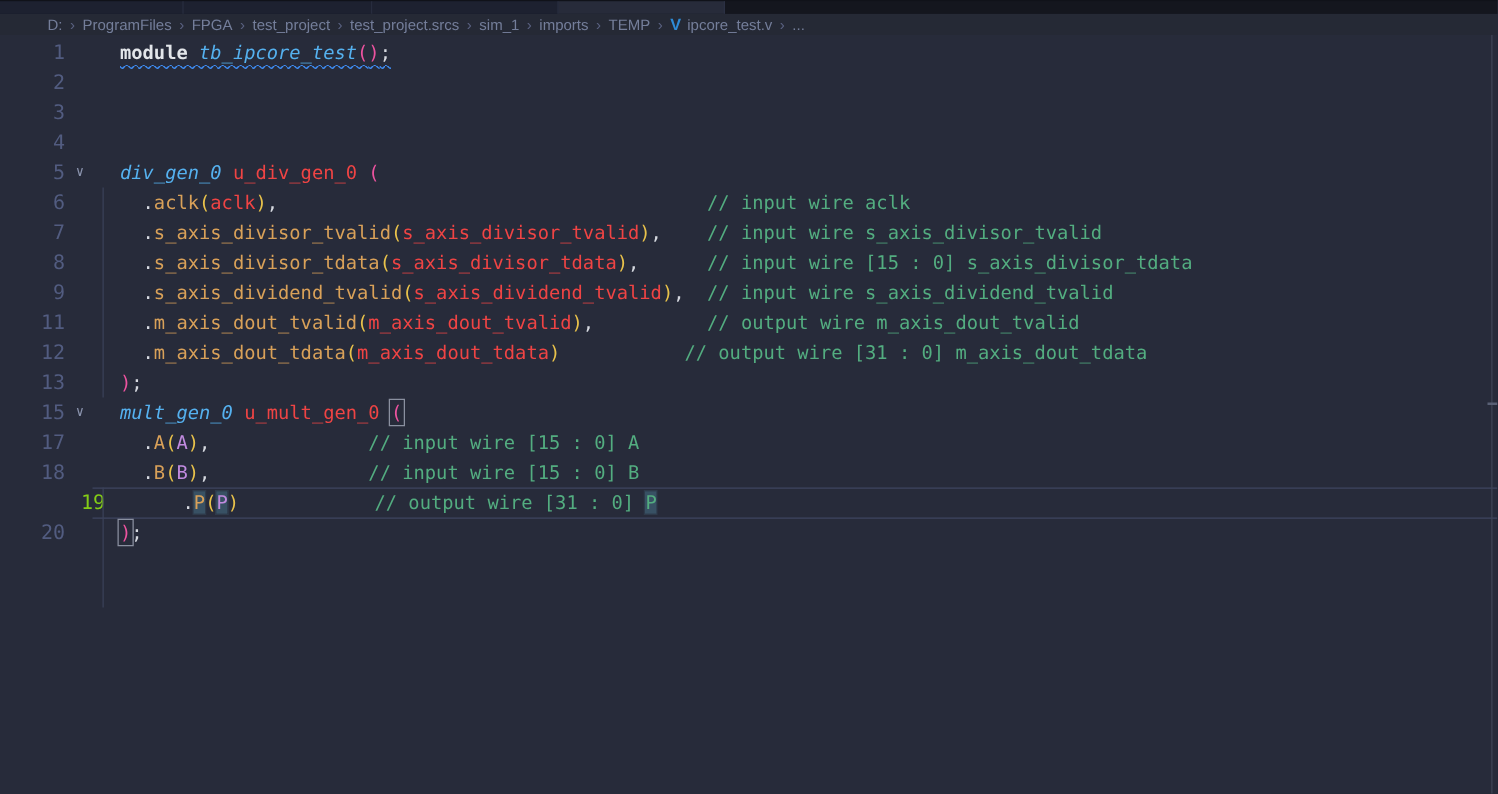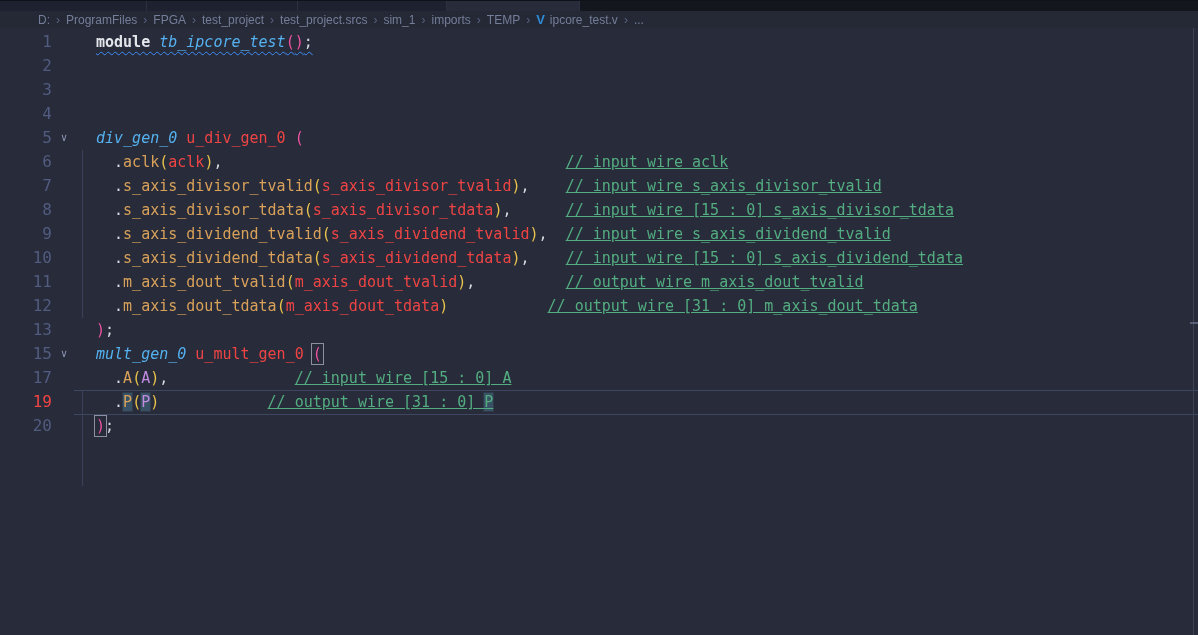--- a/index.html
+++ b/index.html
@@ -21,37 +21,37 @@
   .v-icon { color:#2e8bd6; font-weight:bold; font-size:13px; margin-right:5px;
             font-family:"Liberation Sans", sans-serif; font-style:normal; }
 
   
   .editor { position:relative; height:607px; background:#272b3a; padding-top:2px; }
   .rows { position:relative; }
   .row { position:relative; display:flex; height:24px; line-height:24px; }
   .gutter { width:74px; flex:0 0 74px; position:relative;
             text-align:right; padding-right:22px;
             font-size:16px; color:#525c80; user-select:none; }
-  .row.cur .gutter { color:#ef4444; }
+  .row.cur .gutter { color:#84cc16;margin-left:32px; }
   .fold { position:absolute; right:2px; top:0; width:16px; color:#8a93ad;
           font-size:11px; text-align:center; cursor:pointer; }
   .code { flex:1; white-space:pre; font-size:15px; letter-spacing:0; color:#d6d9e0;margin-left:22px; }
   .row.cur::before, .row.cur::after { content:""; position:absolute; left:74px; right:0;
           border-top:1px solid #3f4660; pointer-events:none; }
   .row.cur::before { top:0; } .row.cur::after { bottom:-1px; }
 
   .tok.kw   { color:#e3e6ea; font-weight:bold; }
   .tok.typ  { color:#55b1ef; font-style:italic; }
   .tok.id   { color:#ef4444; }
   .tok.port { color:#d9a159; }
   .tok.p1   { color:#ec539f; }
   .tok.p2   { color:#e8c24b; }
   .tok.pu   { color:#d6d9e0; }
   .tok.cn   { color:#c18be0; }
-  .tok.cm   { color:#53ad80;text-decoration:underline; }
+  .tok.cm   { color:#53ad80; }
   .sq { text-decoration:underline wavy #3e8df6; text-decoration-thickness:1px;
         text-underline-offset:4px; text-decoration-skip-ink:none; }
   .hl { background:rgba(95,170,200,.30); box-shadow:0 0 0 1px rgba(95,170,200,.12); }
   .bm { outline:1px solid #8a90a0; outline-offset:1px; }
 
   .guide { position:absolute; width:1px; background:#3a4158; pointer-events:none; }
 
   
   .sb-line { position:absolute; top:0; bottom:0; right:4px; width:1px; background:#3f4455; }
   .sb-tick { position:absolute; right:0; width:8px; height:2px; background:#596075; cursor:pointer; }
@@ -122,43 +122,43 @@
       </div>
       <div class="row">
         <div class="gutter">8</div>
         <div class="code"><span class="tok pu">  .</span><span class="tok port">s_axis_divisor_tdata</span><span class="tok p2">(</span><span class="tok id">s_axis_divisor_tdata</span><span class="tok p2">)</span><span class="tok pu">,</span><span class="tok pu">      </span><span class="tok cm">// input wire [15 : 0] s_axis_divisor_tdata</span></div>
       </div>
       <div class="row">
         <div class="gutter">9</div>
         <div class="code"><span class="tok pu">  .</span><span class="tok port">s_axis_dividend_tvalid</span><span class="tok p2">(</span><span class="tok id">s_axis_dividend_tvalid</span><span class="tok p2">)</span><span class="tok pu">,</span><span class="tok pu">  </span><span class="tok cm">// input wire s_axis_dividend_tvalid</span></div>
       </div>
       <div class="row">
-        <div class="gutter">10</div>
-        <div class="code"><span class="tok pu">  .</span><span class="tok port">s_axis_dividend_tdata</span><span class="tok p2">(</span><span class="tok id">s_axis_dividend_tdata</span><span class="tok p2">)</span><span class="tok pu">,</span><span class="tok pu">    </span><span class="tok cm">// input wire [15 : 0] s_axis_dividend_tdata</span></div>
-      </div>
-      <div class="row">
         <div class="gutter">11</div>
         <div class="code"><span class="tok pu">  .</span><span class="tok port">m_axis_dout_tvalid</span><span class="tok p2">(</span><span class="tok id">m_axis_dout_tvalid</span><span class="tok p2">)</span><span class="tok pu">,</span><span class="tok pu">          </span><span class="tok cm">// output wire m_axis_dout_tvalid</span></div>
       </div>
       <div class="row">
         <div class="gutter">12</div>
         <div class="code"><span class="tok pu">  .</span><span class="tok port">m_axis_dout_tdata</span><span class="tok p2">(</span><span class="tok id">m_axis_dout_tdata</span><span class="tok p2">)</span><span class="tok pu">           </span><span class="tok cm">// output wire [31 : 0] m_axis_dout_tdata</span></div>
       </div>
       <div class="row">
         <div class="gutter">13</div>
         <div class="code"><span class="tok p1">)</span><span class="tok pu">;</span></div>
       </div>
       <div class="row">
         <div class="gutter">15<span class="fold">∨</span></div>
         <div class="code"><span class="tok typ">mult_gen_0</span><span class="tok id"> u_mult_gen_0 </span><span class="tok p1 bm">(</span></div>
       </div>
       <div class="row">
         <div class="gutter">17</div>
         <div class="code"><span class="tok pu">  .</span><span class="tok port">A</span><span class="tok p2">(</span><span class="tok cn">A</span><span class="tok p2">)</span><span class="tok pu">,</span><span class="tok pu">              </span><span class="tok cm">// input wire [15 : 0] A</span></div>
       </div>
+      <div class="row">
+        <div class="gutter">18</div>
+        <div class="code"><span class="tok pu">  .</span><span class="tok port">B</span><span class="tok p2">(</span><span class="tok cn">B</span><span class="tok p2">)</span><span class="tok pu">,</span><span class="tok pu">              </span><span class="tok cm">// input wire [15 : 0] B</span></div>
+      </div>
       <div class="row cur">
         <div class="gutter">19</div>
         <div class="code"><span class="tok pu">  .</span><span class="tok port hl">P</span><span class="tok p2">(</span><span class="tok cn hl">P</span><span class="tok p2">)</span><span class="tok pu">            </span><span class="tok cm">// output wire [31 : 0] </span><span class="tok cm hl">P</span></div>
       </div>
       <div class="row">
         <div class="gutter">20</div>
         <div class="code"><span class="tok p1 bm">)</span><span class="tok pu">;</span></div>
       </div>
     </div>
   <div class="sb-line"></div>

